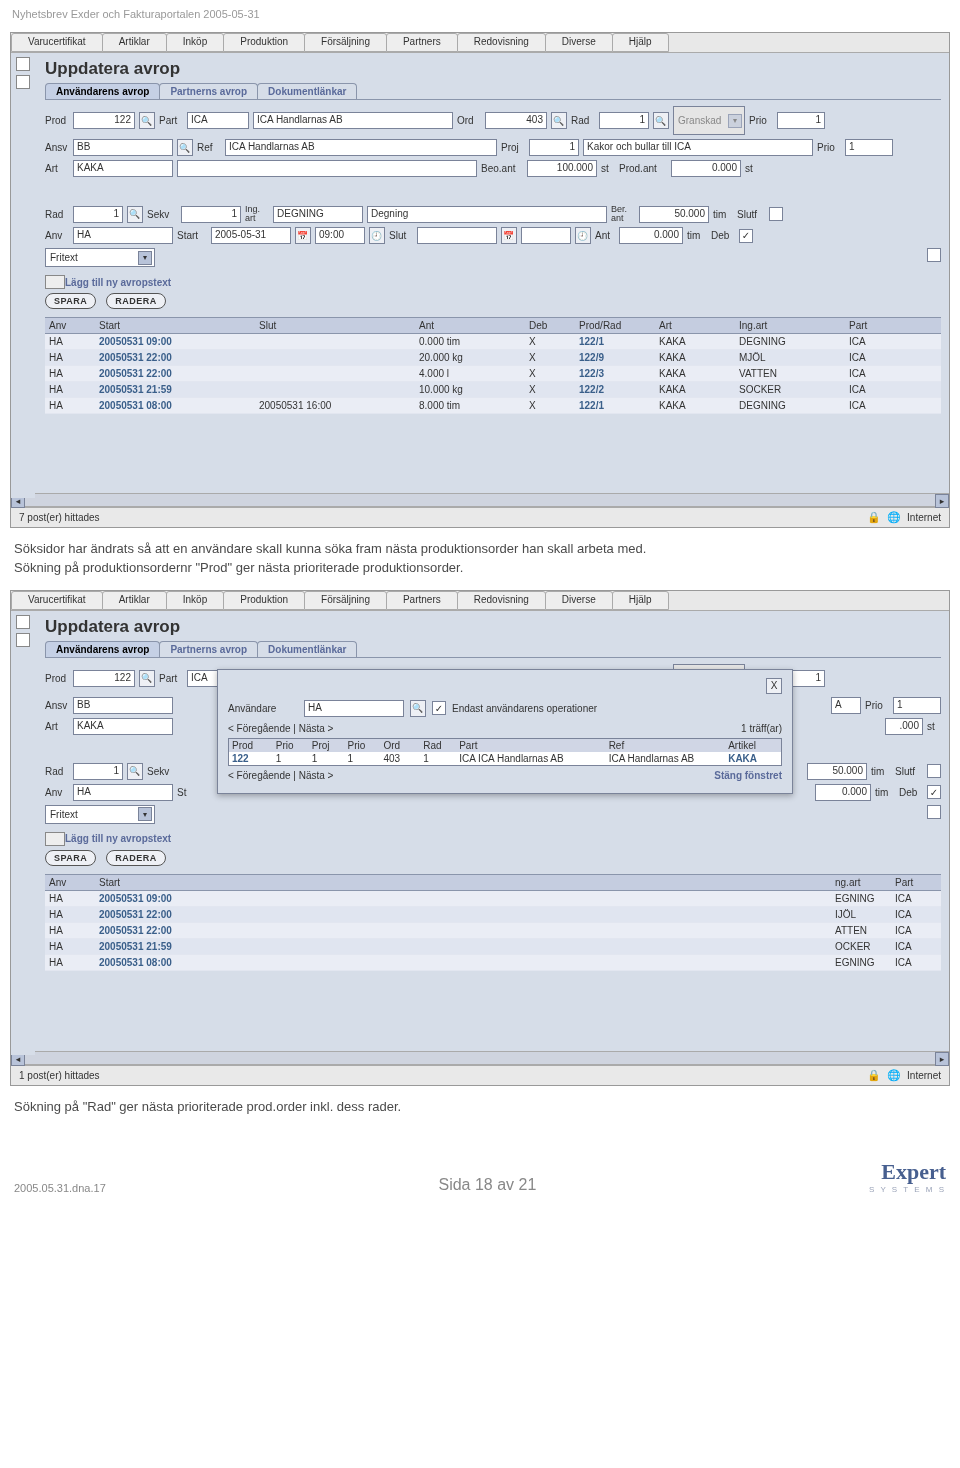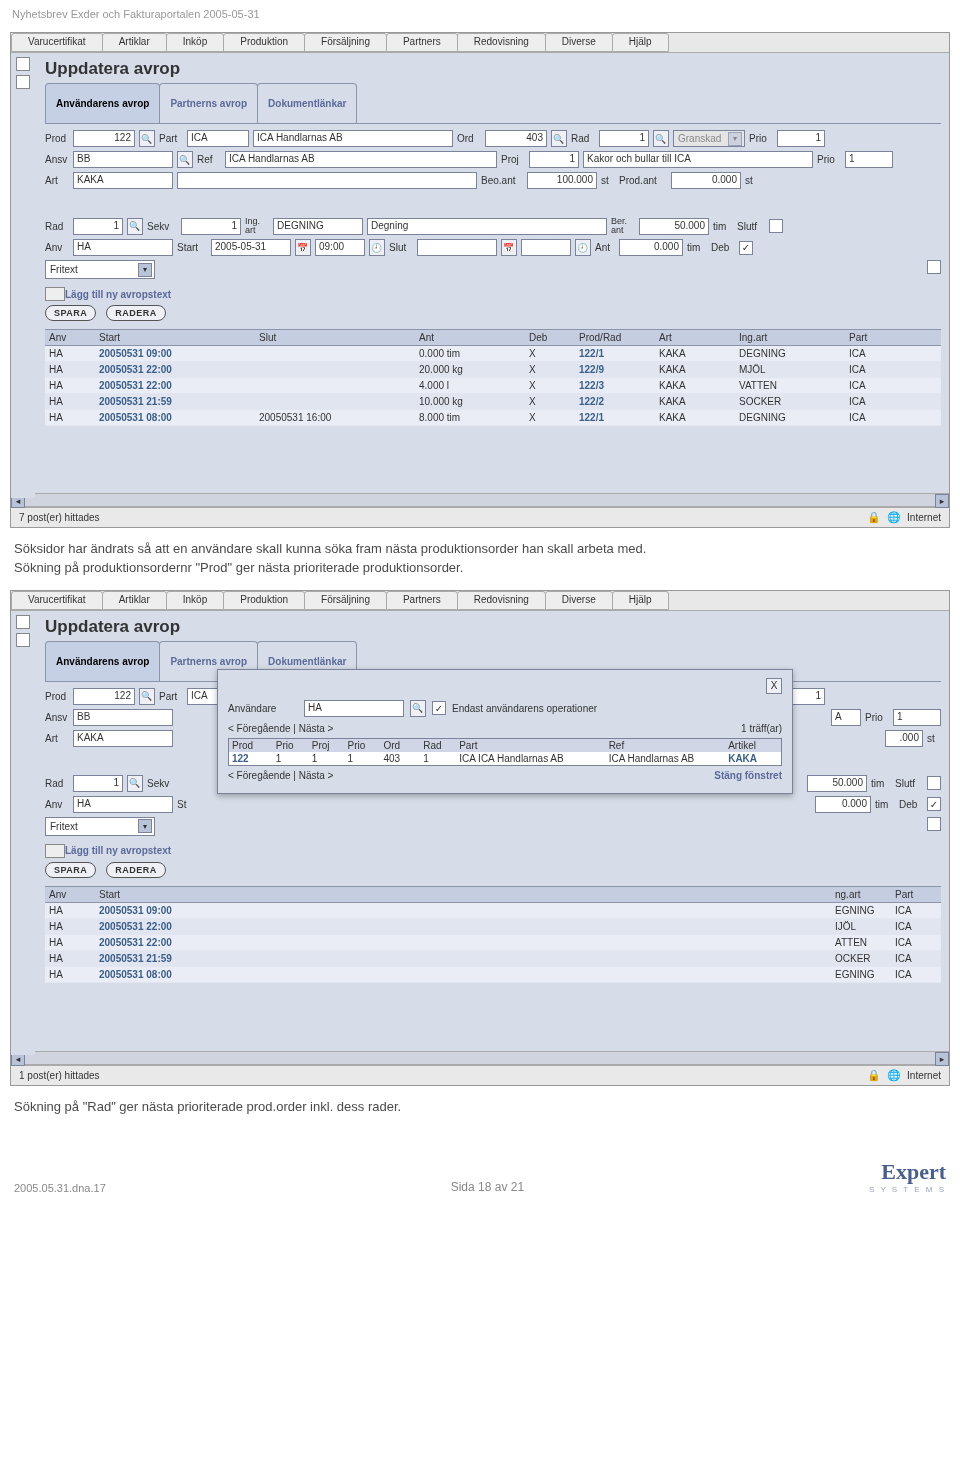--- a/index.html
+++ b/index.html
@@ -6,21 +6,21 @@
   body { font-family: Verdana, Arial, sans-serif; font-size: 10px; background: #fff; color: #333; width: 960px; }
   .doc-header { color: #999; font-size: 11px; padding: 8px 12px; }
   .screenshot { border: 1px solid #999; margin: 4px 10px 10px 10px; background: #d6dde8; position: relative; }
   .left-rail { position: absolute; left:0; top:20px; width:24px; height:90%; background:#d6dde8; }
   .left-rail .ico { width:14px; height:14px; margin:4px auto; background:#fff; border:1px solid #888; display:block;}
   .menubar { background:#e8e8e8; display:flex; padding:0; border-bottom:1px solid #aaa; height:20px;}
   .menubar .tab { flex:0 0 auto; padding:2px 16px; border:1px solid #aaa; background:#eee; font-size:10px; border-radius:3px 3px 0 0; margin-right:-1px;}
   .content { margin-left:26px; background:#d6dde8; padding:4px 8px 10px 8px; min-height:440px; position:relative;}
   .page-title { font-size:17px; color:#333; font-weight:bold; margin:2px 0 4px 0;}
   .subtabs { display:flex; border-bottom:1px solid #8a95ab; margin-bottom:6px; }
-  .subtabs .st { padding:14px 10px; border:1px solid #8a95ab; border-bottom:none; border-radius:4px 4px 0 0; background:#d6dde8; font-size:10px; color:#5a6a9a; font-weight:bold; margin-right:-1px;}
+  .subtabs .st { padding:2px 10px; border:1px solid #8a95ab; border-bottom:none; border-radius:4px 4px 0 0; background:#d6dde8; font-size:10px; color:#5a6a9a; font-weight:bold; margin-right:-1px;}
   .subtabs .st.active { background:#c5d0e5; color:#000;}
   .form-row { display:flex; align-items:center; gap:4px; margin:4px 0; flex-wrap:wrap;}
   .lbl { font-size:10px; color:#333; min-width:24px; }
   .inp { background:#fff; border:1px solid #7a8399; height:17px; padding:1px 3px; font-size:10px; }
   .inp.ra { text-align:right; }
   .mag { width:16px; height:17px; border:1px solid #7a8399; background:#eef0f5; display:inline-flex; align-items:center; justify-content:center; font-size:9px;}
   .cal { width:16px; height:17px; border:1px solid #7a8399; background:#eef0f5; display:inline-flex; align-items:center; justify-content:center; font-size:9px;}
   .chk { width:14px; height:14px; border:1px solid #7a8399; background:#fff; display:inline-flex; align-items:center;justify-content:center; font-size:10px;}
   .dd { border:1px solid #7a8399; background:#fff; height:19px; display:flex; align-items:center; justify-content:space-between; padding:0 2px 0 4px; font-size:10px;}
   .dd .arrow { width:14px; height:14px; background:#b8c3d9; border:1px solid #7a8399; display:flex; align-items:center; justify-content:center; font-size:8px;}
@@ -57,25 +57,25 @@
   .overlay .ohrow{display:flex; background:#d0d6e5; font-size:10px;}
   .overlay .orow{display:flex; font-size:10px;}
   .overlay .oc1{width:44px;padding:1px 3px;} .overlay .oc2{width:36px;padding:1px 3px;}
   .overlay .oc3{width:36px;padding:1px 3px;} .overlay .oc4{width:36px;padding:1px 3px;}
   .overlay .oc5{width:40px;padding:1px 3px;} .overlay .oc6{width:36px;padding:1px 3px;}
   .overlay .oc7{width:150px;padding:1px 3px;} .overlay .oc8{width:120px;padding:1px 3px;}
   .overlay .oc9{width:56px;padding:1px 3px;}
   .overlay .closel{ text-align:right; color:#5a6a9a; font-weight:bold; font-size:10px;} 
   .content2-ov { position:relative;}
   .footer { display:flex; justify-content:space-between; align-items:flex-end; padding:30px 14px 10px; }
-  .footer-left{ color:#888; font-size:11px;} .footer-mid{ color:#888; font-size:12px;}
+  .footer-left{ color:#888; font-size:11px;} .footer-mid{ color:#888; font-size:16px;}
   .logo { text-align:right; }
   .logo .big{ color:#475f8f; font-size:22px; font-weight:bold; font-family:Georgia,serif;}
   .logo .sub{ color:#9aa3b8; font-size:8px; letter-spacing:2px;}
-  .sel { border:1px solid #7a8399; background:#e5e5e5; height:17px; display:flex;align-items:center;justify-content:space-between; padding:0 2px 0 4px; font-size:10px; color:#888;}
+  .sel { border:1px solid #7a8399; background:#e5e5e5; height:29px; display:flex;align-items:center;justify-content:space-between; padding:0 2px 0 4px; font-size:10px; color:#888;}
   .sel .arrow{width:14px;height:14px;background:#cbd1dd;border:1px solid #9aa3b8;display:flex;align-items:center;justify-content:center;font-size:8px;}
   .gap-block{ height:20px;}
   .trunc-ing{width:60px;} .trunc-part{width:50px;}
   .table2 .thead .c-start-h{width:180px;}
 </style>
 </head>
 <body>
 
 <div class="doc-header">Nyhetsbrev Exder och Fakturaportalen 2005-05-31</div>
 

